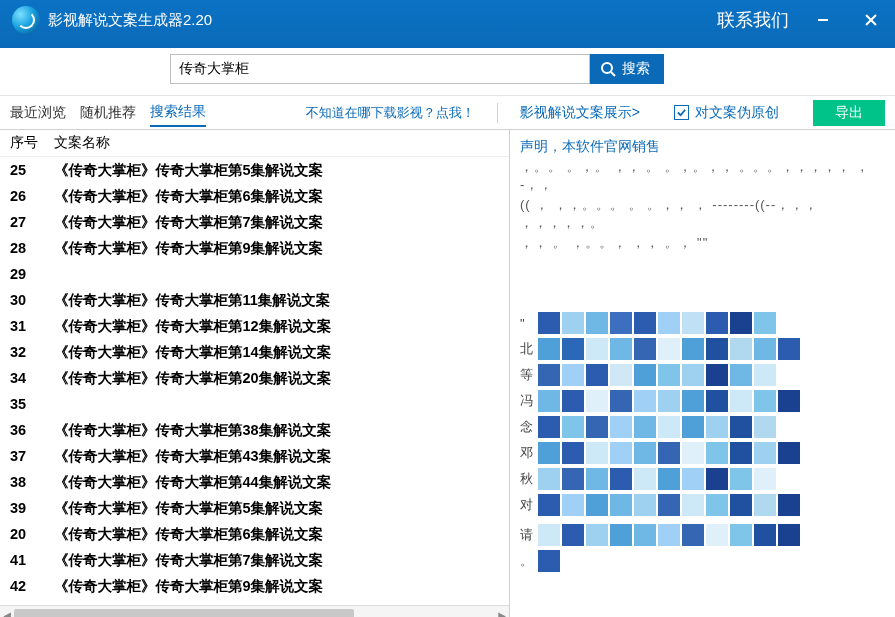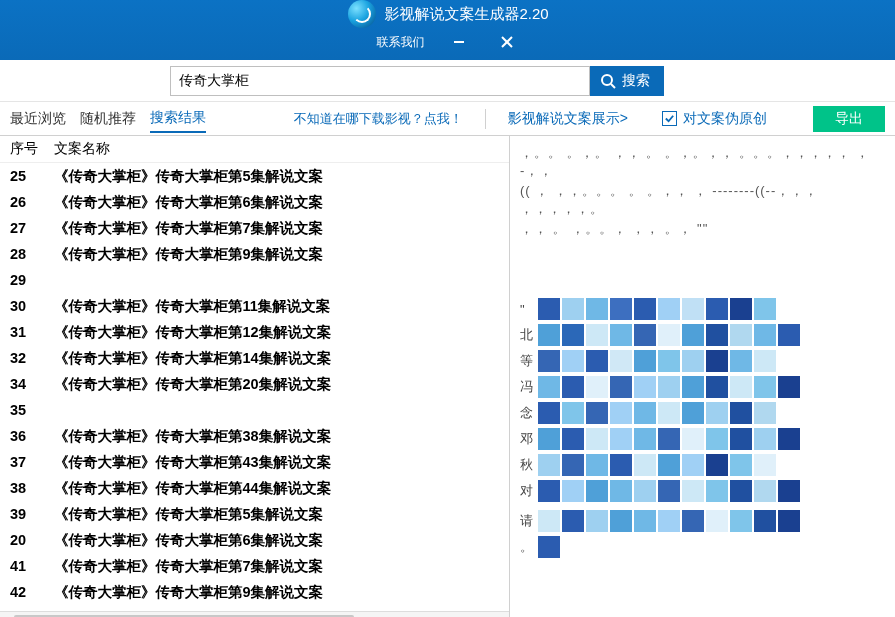--- a/index.html
+++ b/index.html
@@ -1,40 +1,40 @@
 <!DOCTYPE html>
 <html><head>
 <meta charset="utf-8">
 <style>
 * { margin: 0; padding: 0; box-sizing: border-box; }
 body { font-family: "Microsoft YaHei", sans-serif; font-size: 14px; width: 895px; height: 617px; overflow: hidden; background: #fff; }
-.titlebar { height: 60px; background: linear-gradient(to bottom, #0b72c4, #0a6ab8); display: flex; align-items: center; padding: 0 10px 8px 12px; color: #fff; flex-direction: column; }
+.titlebar { height: 48px; background: linear-gradient(to bottom, #0b72c4, #0a6ab8); display: flex; align-items: center; padding: 0 10px 8px 12px; color: #fff; }
 .logo-wrap { display: flex; align-items: center; gap: 8px; }
 .logo { width: 28px; height: 28px; border-radius: 50%; background: radial-gradient(circle at 30% 30%, #7be0ff, #1aa3e0 45%, #0b6aa8 80%); display: flex; align-items: center; justify-content: center; position: relative; }
 .logo::after { content: ""; position: absolute; width: 14px; height: 14px; border: 2px solid #fff; border-radius: 50%; border-left-color: transparent; border-top-color: transparent; }
 .app-title { font-size: 15px; }
 .spacer { flex: 1; }
 .titlebar-right { display: flex; align-items: center; gap: 20px; }
-.contact { font-size: 12px; cursor: pointer; }
+.contact { font-size: 18px; cursor: pointer; }
 .win-btn { width: 28px; height: 28px; display: flex; align-items: center; justify-content: center; cursor: pointer; }
 .win-btn svg { width: 14px; height: 14px; }
-.searchbar { height: 42px; display: flex; align-items: center; padding: 6px 0 6px 170px; background: #fff; border-bottom: 1px solid #e5e5e5; }
+.searchbar { height: 48px; display: flex; align-items: flex-start; padding: 6px 0 6px 170px; background: #fff; border-bottom: 1px solid #e5e5e5; }
 .search-input { width: 420px; height: 30px; border: 1px solid #bfbfbf; padding: 0 8px; font-size: 14px; outline: none; }
 .search-btn { height: 30px; background: #0a6ab8; color: #fff; border: none; padding: 0 14px 0 10px; display: flex; align-items: center; gap: 6px; cursor: pointer; font-size: 14px; }
 .search-btn svg { width: 16px; height: 16px; }
 .toolbar { height: 34px; display: flex; align-items: center; padding: 0 10px; gap: 14px; background: #fff; border-bottom: 1px solid #d0d0d0; }
 .tab { color: #333; cursor: pointer; padding: 4px 0; text-align: center; }
 .tab.active { color: #0a6ab8; border-bottom: 2px solid #0a6ab8; }
 .hint-link { color: #0a6ab8; cursor: pointer; margin-left: auto; font-size: 13px; }
 .divider-v { width: 1px; height: 20px; background: #d0d0d0; margin: 0 8px; }
 .section-label { color: #0a6ab8; }
 .checkbox-wrap { display: flex; align-items: center; gap: 6px; color: #0a6ab8; cursor: pointer; margin-left: 20px; }
 .checkbox { width: 15px; height: 15px; border: 1.5px solid #0a6ab8; display: flex; align-items: center; justify-content: center; }
 .checkbox svg { width: 11px; height: 11px; }
-.export-btn { background: #00c389; color: #fff; border: none; height: 26px; padding: 0 22px; cursor: pointer; font-size: 14px; margin-left: 32px; }
+.export-btn { background: #00c389; color: #fff; border: none; height: 26px; padding: 0 22px; cursor: pointer; font-size: 14px; margin-left: 20px; }
 .content { display: flex; height: calc(617px - 48px - 42px - 34px); }
 .left-panel { width: 510px; display: flex; flex-direction: column; border-right: 1px solid #d0d0d0; }
 .list-header { display: flex; padding: 4px 10px; font-size: 14px; border-bottom: 1px solid #eee; }
 .col-num { width: 44px; }
 .col-name { flex: 1; }
 .list-body { flex: 1; overflow-y: auto; overflow-x: auto; }
 .list-row { display: flex; padding: 3px 10px; font-size: 14.5px; line-height: 20px; cursor: pointer; font-weight: bold; }
 .h-scroll { height: 18px; background: #f5f5f5; border-top: 1px solid #ddd; position: relative; }
 .h-scroll .thumb { position: absolute; left: 14px; top: 3px; width: 340px; height: 12px; background: #c8c8c8; border-radius: 2px; }
 .h-scroll .arrow { position: absolute; top: 0; width: 14px; height: 18px; display: flex; align-items: center; justify-content: center; color: #888; font-size: 10px; }
@@ -176,20 +176,21 @@
           <div class="col-name">《传奇大掌柜》传奇大掌柜第9集解说文案</div>
         </div>
       </div>
     <div class="h-scroll">
       <div class="arrow l">◀</div>
       <div class="thumb"></div>
       <div class="arrow r">▶</div>
     </div>
   </div>
   <div class="right-panel">
+    <div class="disclaimer">声明，本软件官网销售</div>
     <div class="punct-lines">，。。   。，。  ，，        。       。，。，，   。。。，，，，，  ，-，，</div>
     <div class="punct-lines">((  ，   ，，。。。   。  。，，  ，   --------((--，，，     ，，，，，。</div>
     <div class="punct-lines">，，      。          ，。。，    ，，  。，   ""</div>
     <div class="mosaic-area" id="mosaic">
         <div class="mosaic-row">
           <div class="mosaic-label">"</div>
           <div class="mosaic-blocks">
             <div class="mb" style="background: rgb(43, 92, 176);"></div>
             <div class="mb" style="background: rgb(158, 208, 240);"></div>
             <div class="mb" style="background: rgb(111, 184, 230);"></div>

